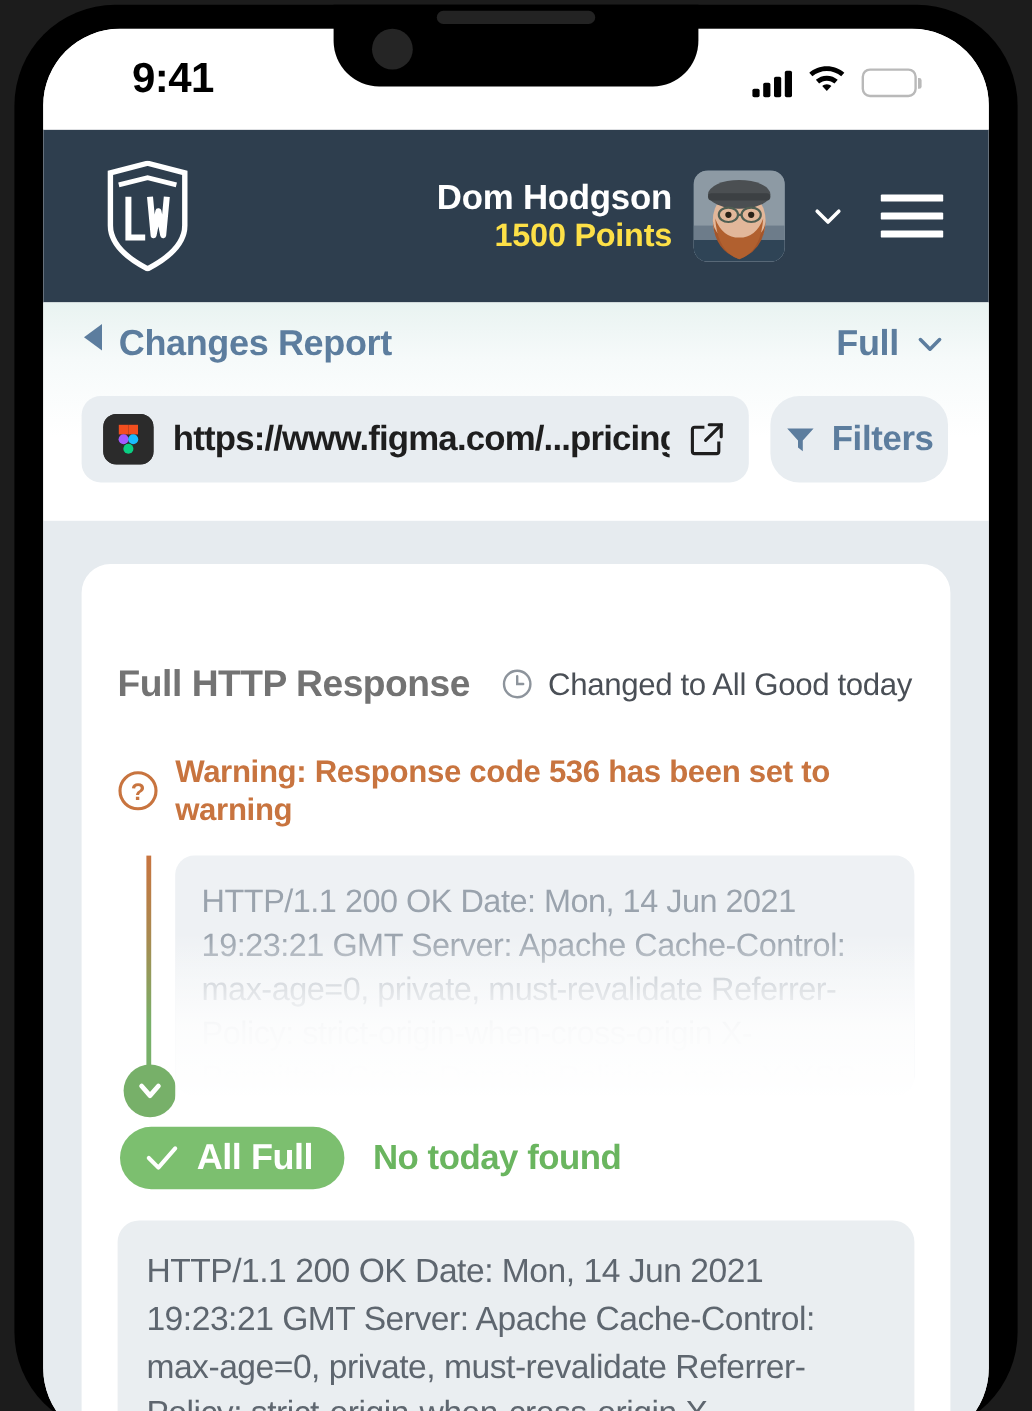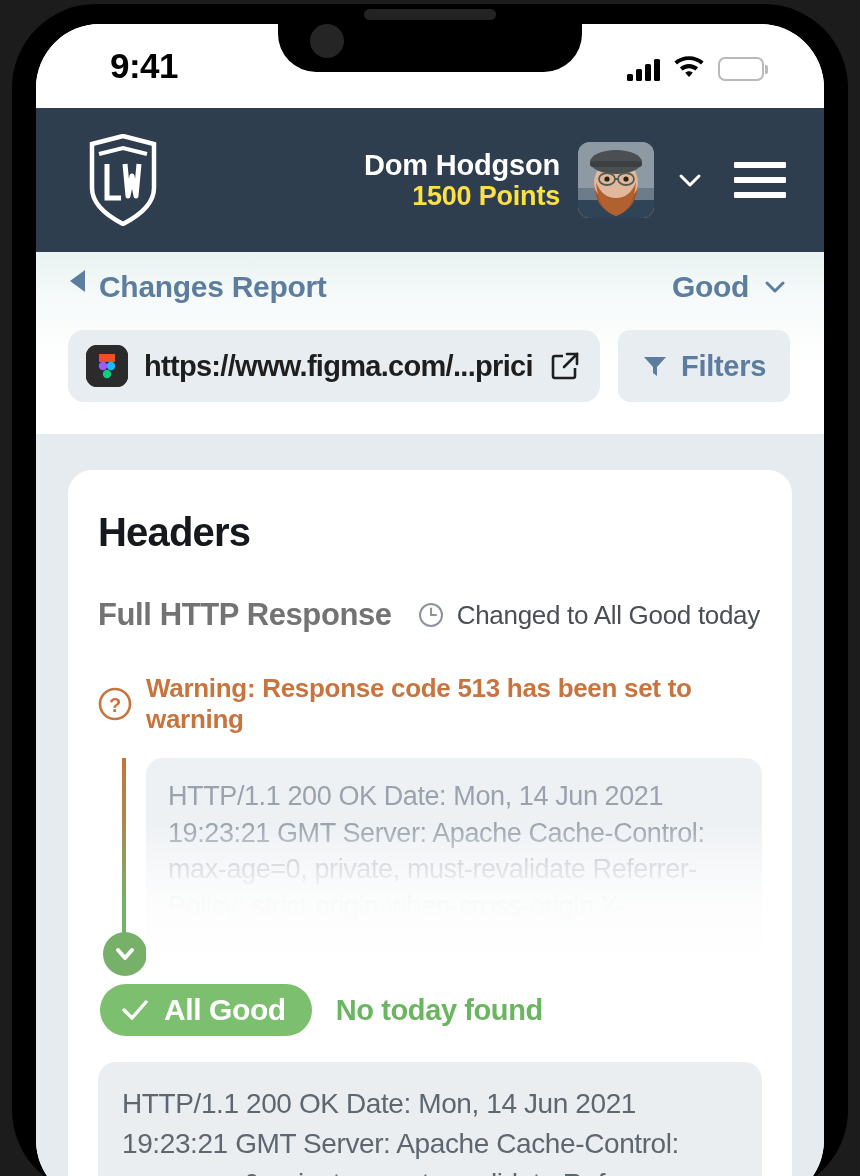--- a/index.html
+++ b/index.html
@@ -174,23 +174,23 @@
   #figma-icon { width: 42px; height: 42px; border-radius: 11px; background: #2b2b2b; position: relative; flex: 0 0 auto; }
   #url-text {
     font-size: 29px; font-weight: 700; color: #1e1e1e; letter-spacing: -0.7px;
     white-space: nowrap; overflow: hidden; text-overflow: clip; flex: 1 1 auto;
   }
   #external-link-icon { width: 30px; height: 30px; flex: 0 0 auto; }
   #filters-button {
     flex: 0 0 auto;
     height: 72px;
     background: #e8edf1;
-    border-radius: 12px;
+    border-radius: 24px;
     display: flex; align-items: center; gap: 13px;
-    padding: 0 24px;
+    padding: 0 12px;
   }
   #filter-funnel-icon { width: 26px; height: 26px; }
   #filters-label { font-size: 29px; font-weight: 600; color: #5c7d9e; letter-spacing: -0.3px; }
 
   
   #app-body {
     position: relative;
     background: #e6ebef;
     height: 770px;
     padding: 36px 32px 0 32px;
@@ -367,21 +367,21 @@
             <span></span>
         </span>
       </div>
     </div>
 
     <div id="sub-nav">
       <div id="breadcrumb-row">
         <span id="back-arrow-icon"></span>
         <span id="breadcrumb-title">Changes Report</span>
         <span id="more-button">
-          <span id="more-label">Good</span>
+          <span id="more-label">Full</span>
           <svg width="30" height="30" viewBox="0 0 30 30">
             <path d="M7 11 L15 19 L23 11" fill="none" stroke="#5c7d9e" stroke-width="3" stroke-linecap="round" stroke-linejoin="round"></path>
           </svg>
         </span>
       </div>
 
       <div id="url-row">
         <div id="url-pill">
           <span id="figma-icon">
             <svg viewBox="0 0 42 42" width="42" height="42">
@@ -409,21 +409,20 @@
             </svg>
           </span>
           <span id="filters-label">Filters</span>
         </div>
       </div>
     </div>
 
     <div id="app-body">
       <div id="headers-card">
 
-        <div id="card-title">Headers</div>
 
         <div id="subtitle-row">
           <span id="section-subtitle">Full HTTP Response</span>
           <span id="change-status">
             <span id="clock-icon">
               <svg viewBox="0 0 26 26" width="26" height="26">
                 <circle cx="13" cy="13" r="11" fill="none" stroke="#8d949c" stroke-width="2"></circle>
                 <path d="M13 6.5 V13 H18" fill="none" stroke="#8d949c" stroke-width="2" stroke-linecap="round"></path>
               </svg>
             </span>
@@ -431,21 +430,21 @@
           </span>
         </div>
 
         <div id="warning-row">
           <span id="warning-icon">
             <svg viewBox="0 0 34 34" width="34" height="34">
               <circle cx="17" cy="17" r="15" fill="none" stroke="#c8743f" stroke-width="2.6"></circle>
               <text x="17" y="25" text-anchor="middle" font-size="20" font-weight="700" fill="#c8743f" font-family="Liberation Sans, sans-serif">?</text>
             </svg>
           </span>
-          <span id="warning-text">Warning: Response code 513 has been set to warning</span>
+          <span id="warning-text">Warning: Response code 536 has been set to warning</span>
         </div>
 
         <div id="timeline-section">
           <div id="timeline-line"></div>
           <div id="timeline-toggle">
             <svg viewBox="0 0 26 26" width="26" height="26">
               <path d="M6 9 L13 17 L20 9" fill="none" stroke="#ffffff" stroke-width="4" stroke-linecap="round" stroke-linejoin="round"></path>
             </svg>
           </div>
           <div id="code-block-faded">
@@ -457,21 +456,21 @@
           <div id="fade-overlay"></div>
         </div>
 
         <div id="allgood-row">
           <span id="allgood-badge">
             <span id="check-icon">
               <svg viewBox="0 0 30 30" width="30" height="30">
                 <path d="M4 15 L12 23 L26 7" fill="none" stroke="#ffffff" stroke-width="3.4" stroke-linecap="round" stroke-linejoin="round"></path>
               </svg>
             </span>
-            <span id="allgood-label">All Good</span>
+            <span id="allgood-label">All Full</span>
           </span>
           <span id="no-issues-text">No today found</span>
         </div>
 
         <div id="code-block-full">
           <div class="code-text">HTTP/1.1 200 OK
 Date: Mon, 14 Jun 2021 19:23:21 GMT
 Server: Apache
 Cache-Control: max-age=0, private, must-revalidate
 Referrer-Policy: strict-origin-when-cross-origin X-</div>

